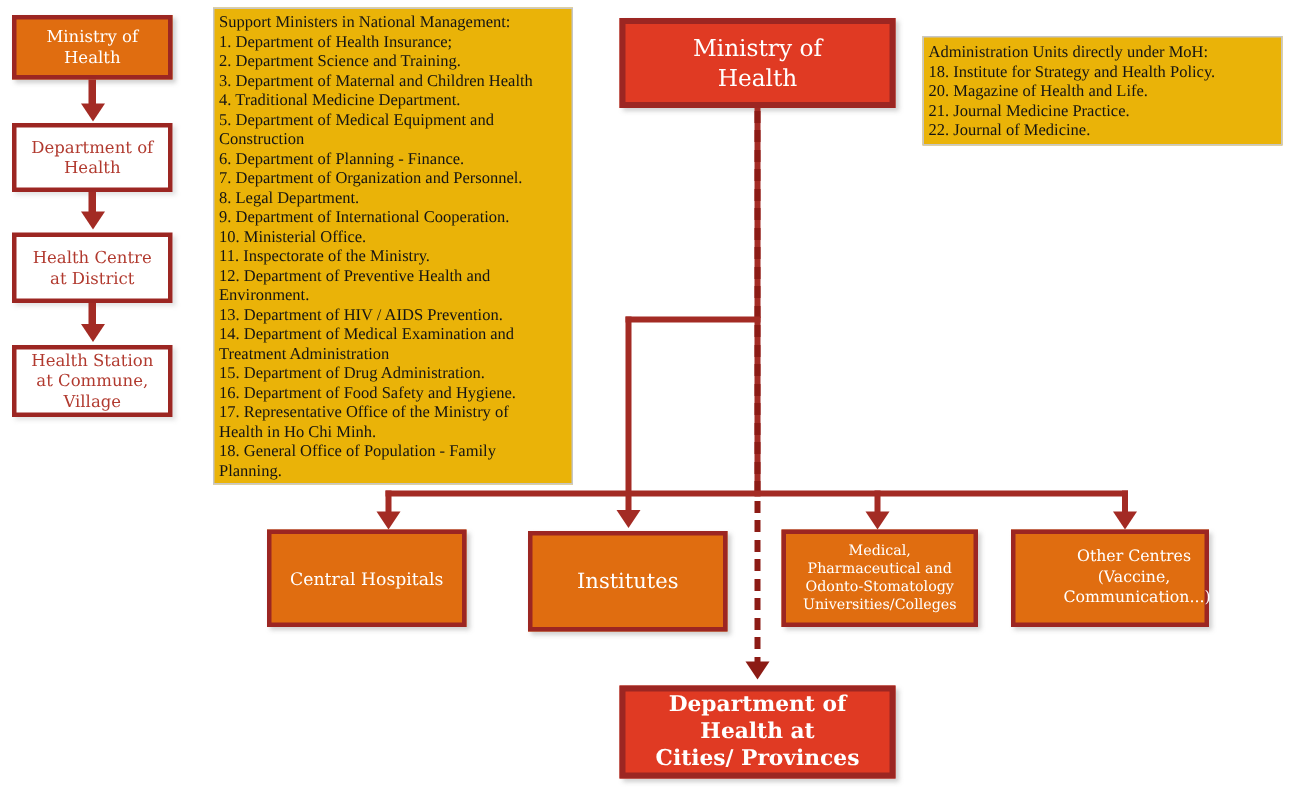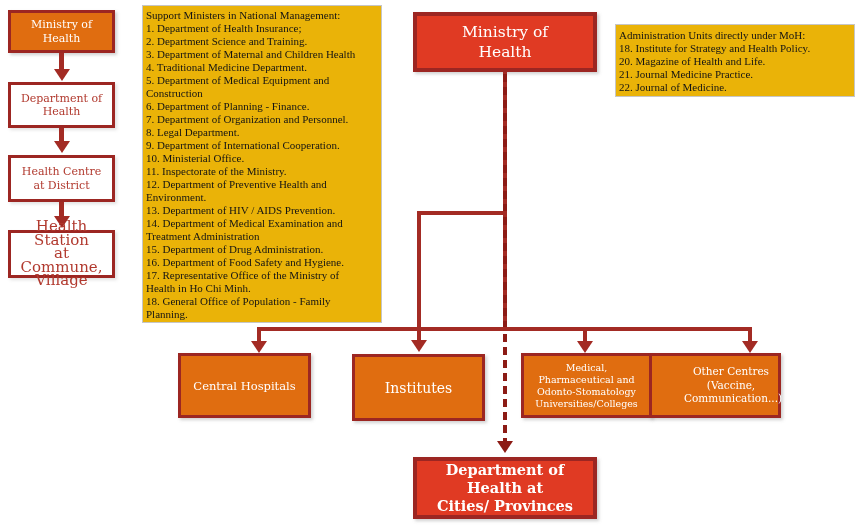--- a/index.html
+++ b/index.html
@@ -53,21 +53,21 @@
   <div class="ah" style="left:54px; top:141px;"></div>
 
   <div class="node whitebox" style="left:8px; top:155px; width:107px; height:47px; font-size:11px; line-height:13.5px;">
     <span class="lbl">Health Centre
 at District</span>
   </div>
 
   <div class="line" style="left:59px; top:202px; width:5px; height:16px;"></div>
   <div class="ah" style="left:54px; top:216px;"></div>
 
-  <div class="node whitebox" style="left:8px; top:230px; width:107px; height:48px; font-size:15px; line-height:13.5px;justify-content:flex-end;">
+  <div class="node whitebox" style="left:8px; top:230px; width:107px; height:48px; font-size:11px; line-height:13.5px;justify-content:flex-end;">
     <span class="lbl">Health Station
 at Commune,
 Village</span>
   </div>
 
   <div class="listbox" style="left:142px; top:5px; width:240px; height:318px; padding:3px 10px 0 3px;">
     <div class="li">Support Ministers in National Management:</div>
     <div class="li">1. Department of Health Insurance;</div>
     <div class="li">2. Department Science and Training.</div>
     <div class="li">3. Department of Maternal and Children Health</div>
@@ -129,21 +129,21 @@
     <span class="lbl">Institutes</span>
   </div>
 
   <div class="node orange" style="left:521px; top:353px; width:131px; height:65px; font-size:9.5px; line-height:12px;">
     <span class="lbl">Medical,
 Pharmaceutical and
 Odonto-Stomatology
 Universities/Colleges</span>
   </div>
 
-  <div class="node orange" style="left:649px; top:353px; width:132px; height:65px; font-size:10.5px; line-height:13.5px;padding-left:32px;">
+  <div class="node orange" style="left:674px; top:353px; width:132px; height:65px; font-size:10.5px; line-height:13.5px;padding-left:32px;">
     <span class="lbl">Other Centres
 (Vaccine,
 Communication...)</span>
   </div>
 
   <div class="node redbox" style="left:413px; top:457px; width:184px; height:62px; font-size:14.5px; line-height:18px; font-weight:bold;">
     <span class="lbl">Department of
 Health at
 Cities/ Provinces</span>
   </div>

